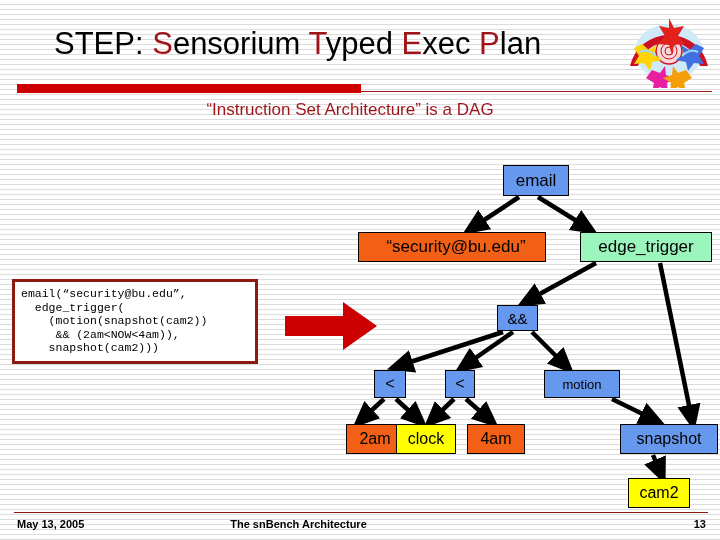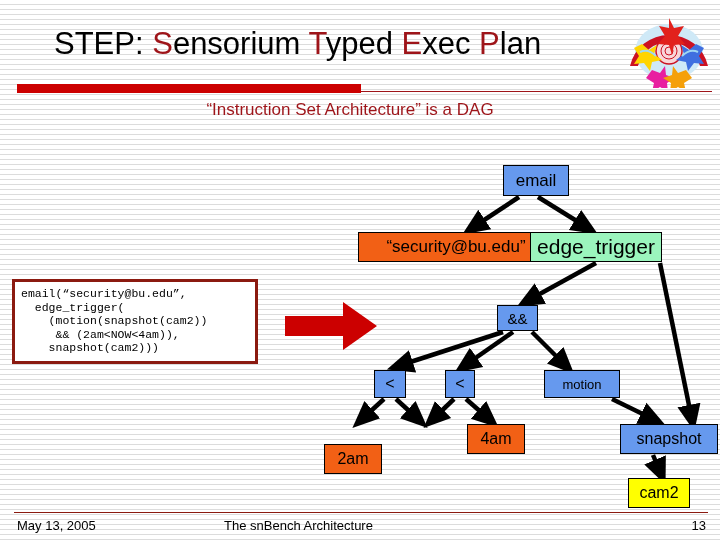--- a/index.html
+++ b/index.html
@@ -137,23 +137,24 @@
     position: absolute;
     left: 14px;
     top: 512px;
     width: 694px;
     height: 1px;
     background: #8b1a10;
   }
   .footer-txt {
     position: absolute;
     top: 518px;
-    font-size: 13px;
-    color: #000000;
-    white-space: nowrap;
+    font-size: 11px;
+    color: #000000;
+    white-space: nowrap;
+    font-weight: bold;
   }
   #footer-date { left: 17px; }
   #footer-center { left: 0; width: 597px; text-align: center; }
   #footer-page { left: 660px; width: 46px; text-align: right; }
 </style>
 </head>
 <body>
 
 <div id="slide">
 
@@ -223,26 +224,27 @@
       <line x1="466" y1="399" x2="490" y2="420"></line>
 
       <line x1="612" y1="399" x2="655" y2="420"></line>
 
       <line x1="653" y1="455" x2="661" y2="474"></line>
     </g>
   </svg>
 
   <div class="node n-blue" style="left: 495px; top: 165px; width: 66px; height: 31px; font-size: 17px; background: rgb(102, 153, 238); margin-left: 8px;">email</div>
   <div class="node n-orange" style="left: 358px; top: 232px; width: 188px; height: 30px; font-size: 17px; background: rgb(242, 96, 21); padding-left: 8px;">“security@bu.edu”</div>
-  <div class="node n-green" style="left: 530px; top: 232px; width: 132px; height: 30px; font-size: 21px; background: rgb(155, 245, 189);">edge_trigger</div>
+  <div class="node n-green" style="left: 580px; top: 232px; width: 132px; height: 30px; font-size: 17px; background: rgb(155, 245, 189);">edge_trigger</div>
   <div class="node n-blue" style="left: 497px; top: 305px; width: 41px; height: 26px; font-size: 15px; background: rgb(102, 153, 238);">&amp;&amp;</div>
   <div class="node n-blue" style="left: 374px; top: 370px; width: 32px; height: 28px; font-size: 16px; background: rgb(102, 153, 238);">&lt;</div>
   <div class="node n-blue" style="left: 445px; top: 370px; width: 30px; height: 28px; font-size: 16px; background: rgb(102, 153, 238);">&lt;</div>
   <div class="node n-blue" style="left: 544px; top: 370px; width: 76px; height: 28px; font-size: 13px; background: rgb(102, 153, 238);">motion</div>
-  <div class="node n-orange" style="left: 324px; top: 424px; width: 58px; height: 30px; font-size: 16px; background: rgb(242, 96, 21); margin-top: 20px;">2am</div>
+  <div class="node n-orange" style="left: 346px; top: 424px; width: 58px; height: 30px; font-size: 16px; background: rgb(242, 96, 21);">2am</div>
+  <div class="node n-yellow" style="left: 396px; top: 424px; width: 60px; height: 30px; font-size: 16px; background: rgb(255, 255, 0);">clock</div>
   <div class="node n-orange" style="left: 467px; top: 424px; width: 58px; height: 30px; font-size: 16px; background: rgb(242, 96, 21);">4am</div>
   <div class="node n-blue" style="left: 612px; top: 424px; width: 98px; height: 30px; font-size: 16px; background: rgb(102, 153, 238); margin-left: 8px;">snapshot</div>
   <div class="node n-yellow" style="left: 628px; top: 478px; width: 62px; height: 30px; font-size: 16px; background: rgb(255, 255, 0);">cam2</div>
 
   <div id="footer-rule"></div>
   <div id="footer-date" class="footer-txt">May 13, 2005</div>
   <div id="footer-center" class="footer-txt">The snBench Architecture</div>
   <div id="footer-page" class="footer-txt">13</div>
 
 </div>

